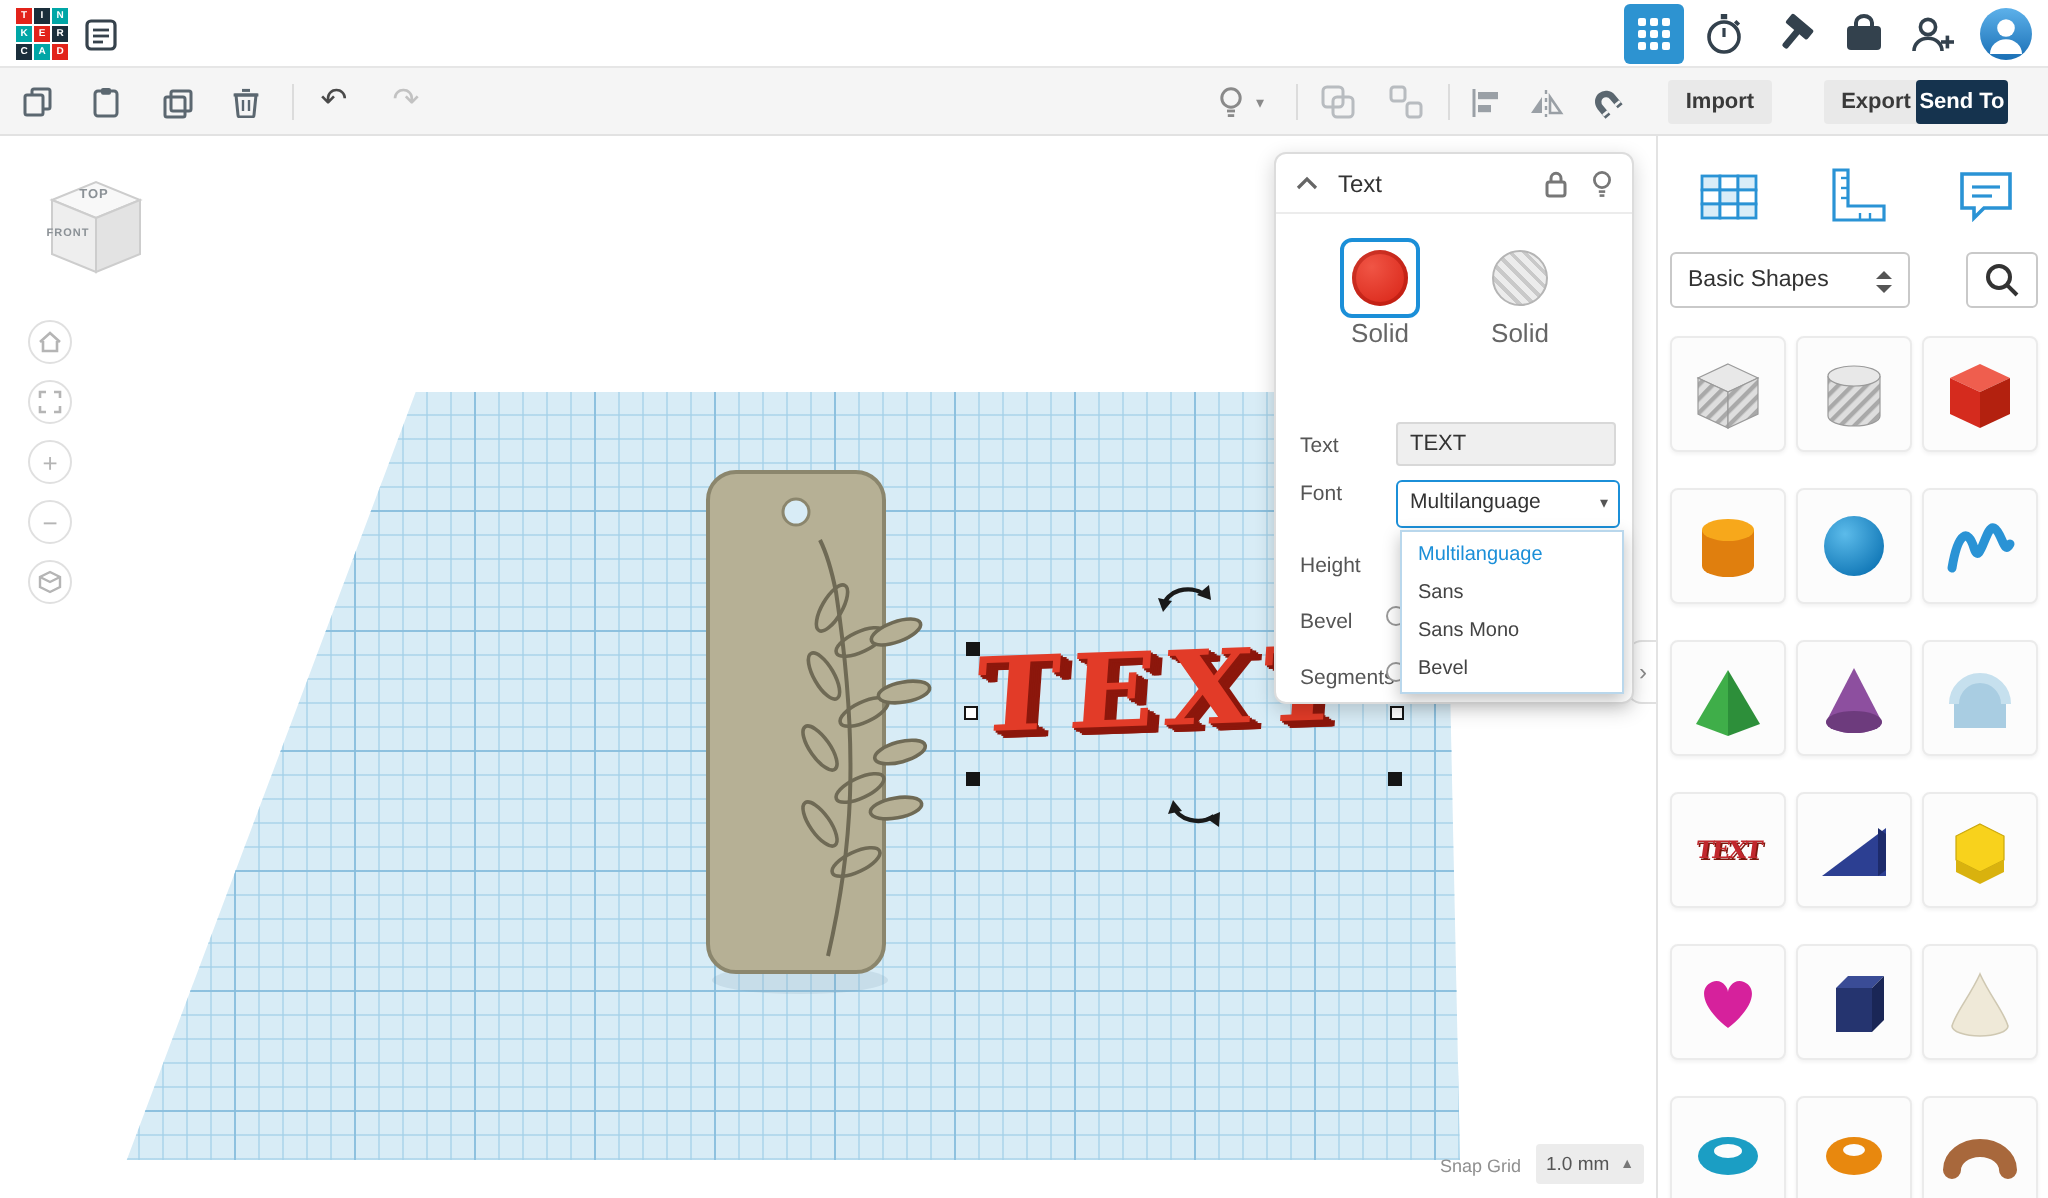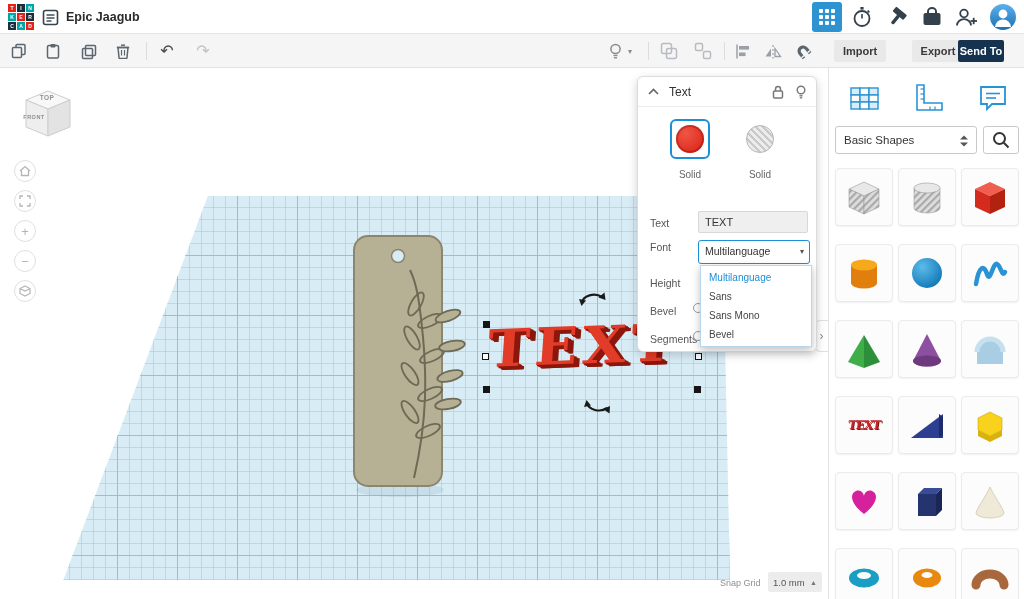--- a/index.html
+++ b/index.html
@@ -82,21 +82,21 @@
   .swatches{display:flex;padding:12px 0 0 30px;gap:26px}
   .swatch{width:44px;text-align:center;cursor:pointer}
   .swatch-box{width:40px;height:40px;margin:0 auto;border:2px solid transparent;border-radius:6px;
     display:grid;place-items:center}
   .swatch-box.selected{border-color:#1b8fd8}
   .solid-circle{width:28px;height:28px;border-radius:50%;
     background:radial-gradient(circle at 35% 30%,#f05545,#d61f12);
     box-shadow:inset 0 0 0 2px rgba(150,10,0,.35)}
   .hole-circle{width:28px;height:28px;border-radius:50%;border:1px solid #b5b5b5;
     background:repeating-linear-gradient(45deg,#ececec 0 3px,#c9c9c9 3px 5px)}
-  .swatch-lab{font-size:10px;color:#666;margin-top:10px}
+  .swatch-lab{font-size:13px;color:#666;margin-top:0}
   .ilab{position:absolute;left:12px;font-size:10.5px;color:#555}
   .itext{position:absolute;left:60px;width:110px;height:22px;background:#efefef;
     border:1px solid #d8d8d8;border-radius:2px;font-size:11px;color:#333;
     line-height:20px;padding-left:6px}
   .iselect{position:absolute;left:60px;width:112px;height:24px;background:#fff;
     border:1.5px solid #1b8fd8;border-radius:3px;font-size:10.5px;color:#333;
     line-height:21px;padding-left:6px;cursor:pointer}
   .iselect .caret{position:absolute;right:5px;top:0;font-size:8px;color:#555}
   .slider-dot{position:absolute;left:55px;width:10px;height:10px;border:1.5px solid #9a9a9a;
     border-radius:50%;background:#fff}
@@ -106,21 +106,21 @@
   .fopt.sel{color:#1b8fd8}
 
   .hide-tab{position:absolute;left:813px;top:320px;width:16px;height:32px;background:#fff;
     border:1px solid #e0e0e0;border-right:none;border-radius:8px 0 0 8px;z-index:9;
     display:grid;place-items:center;color:#8a8a8a;font-size:12px;cursor:pointer}
 
   
   .sidebar{position:absolute;left:828px;top:68px;width:196px;height:531px;background:#fff;
     border-left:1px solid #e3e3e3;z-index:15;overflow:hidden}
   .sb-ic{position:absolute;top:12px;width:36px;height:36px;cursor:pointer;display:grid;place-items:center}
-  .cat-select{position:absolute;left:6px;top:58px;width:142px;height:28px;border:1px solid #c9c9c9;
+  .cat-select{position:absolute;left:6px;top:58px;width:120px;height:28px;border:1px solid #c9c9c9;
     border-radius:3px;background:#fff;font-size:11.5px;color:#333;line-height:26px;
     padding-left:8px;cursor:pointer}
   .cat-select svg{position:absolute;right:4px;top:6px}
   .search-btn{position:absolute;left:154px;top:58px;width:36px;height:28px;border:1px solid #c9c9c9;
     border-radius:3px;background:#fff;display:grid;place-items:center;cursor:pointer}
   .shape-grid{position:absolute;left:6px;top:100px;width:186px;display:grid;
     grid-template-columns:repeat(3,58px);gap:18px 5px}
   .shape-card{width:58px;height:58px;background:#fcfcfc;border:1px solid #ebebeb;border-radius:4px;
     display:grid;place-items:center;box-shadow:0 1px 2px rgba(0,0,0,.06);cursor:grab}
   .shape-text{font-family:"DejaVu Serif",serif;font-weight:bold;font-size:12px;color:#c1272d;
@@ -162,21 +162,20 @@
       <span class="lc-r">D</span>
     </div>
     <span class="designs-icon">
       <svg width="17" height="17" viewBox="0 0 17 17">
           <rect x="1.5" y="1.5" width="14" height="14" rx="2" fill="none" stroke="#36424c" stroke-width="1.6"></rect>
           <line x1="4.5" y1="6" x2="12.5" y2="6" stroke="#36424c" stroke-width="1.4"></line>
           <line x1="4.5" y1="9" x2="12.5" y2="9" stroke="#36424c" stroke-width="1.4"></line>
           <line x1="4.5" y1="12" x2="9.5" y2="12" stroke="#36424c" stroke-width="1.4"></line>
         </svg>
     </span>
-    <div class="doc-title">Epic Jaagub</div>
 
     <div class="blocks-btn">
       <div class="blocks-grid">
           <i></i>
           <i></i>
           <i></i>
           <i></i>
           <i></i>
           <i></i>
           <i></i>

